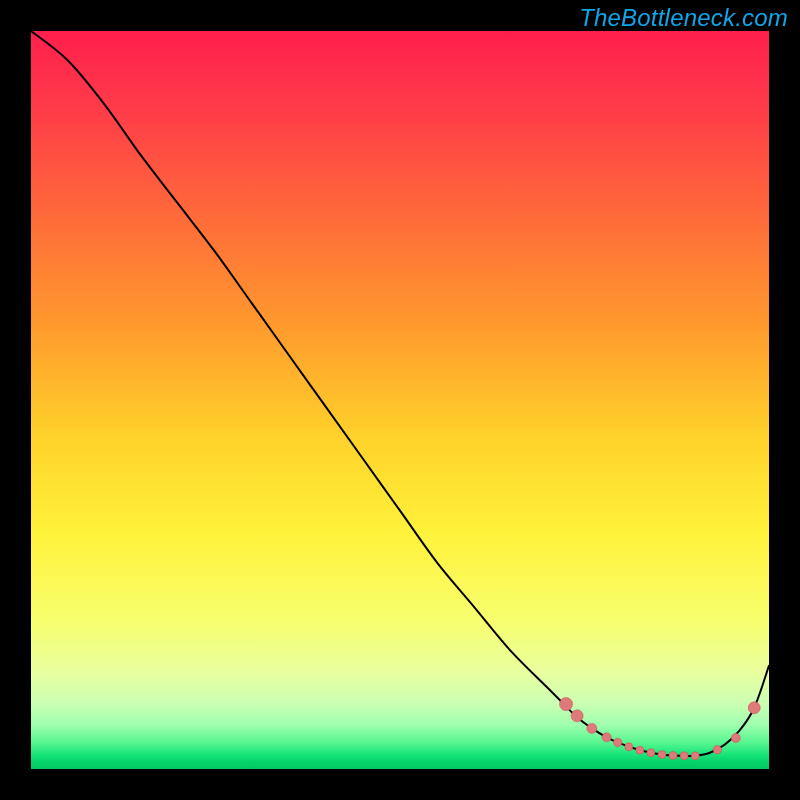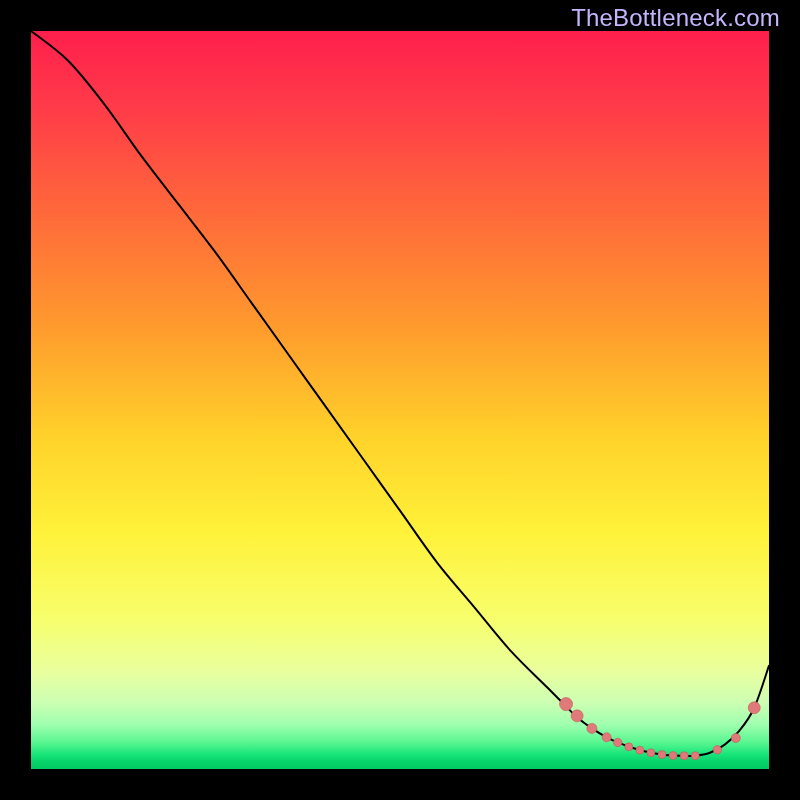--- a/index.html
+++ b/index.html
@@ -6,27 +6,28 @@
   html, body { width: 800px; height: 800px; overflow: hidden; background: #000; }
   .stage {
     position: relative;
     width: 800px;
     height: 800px;
     background: #000;
   }
   .watermark {
     position: absolute;
     top: 4px;
-    right: 20px;
+    right: 12px;
     font-family: Arial, Helvetica, sans-serif;
     font-size: 24px;
     font-weight: 400;
-    color: #c4b5fd;
+    color: #0ea5e9;
     letter-spacing: 0.2px;
     z-index: 5;
+    font-style: italic;
   }
   .plot {
     position: absolute;
     left: 31px;
     top: 31px;
     width: 738px;
     height: 738px;
     overflow: hidden;
   }
   .gradient-fill {

